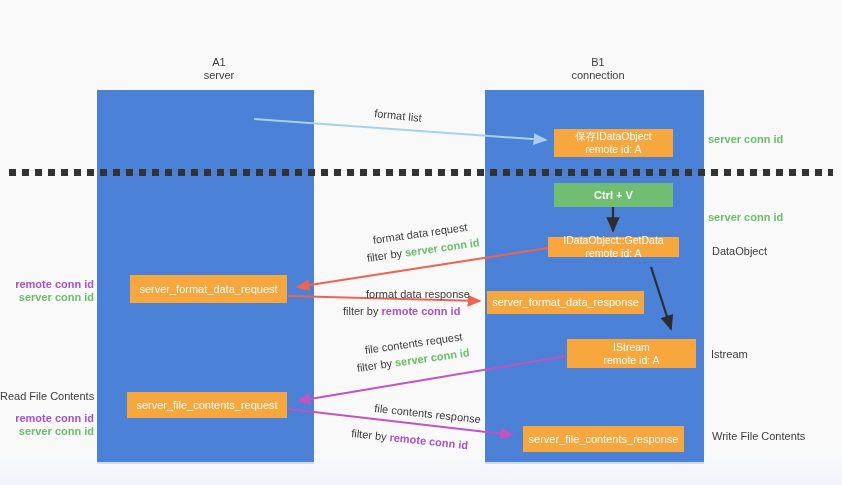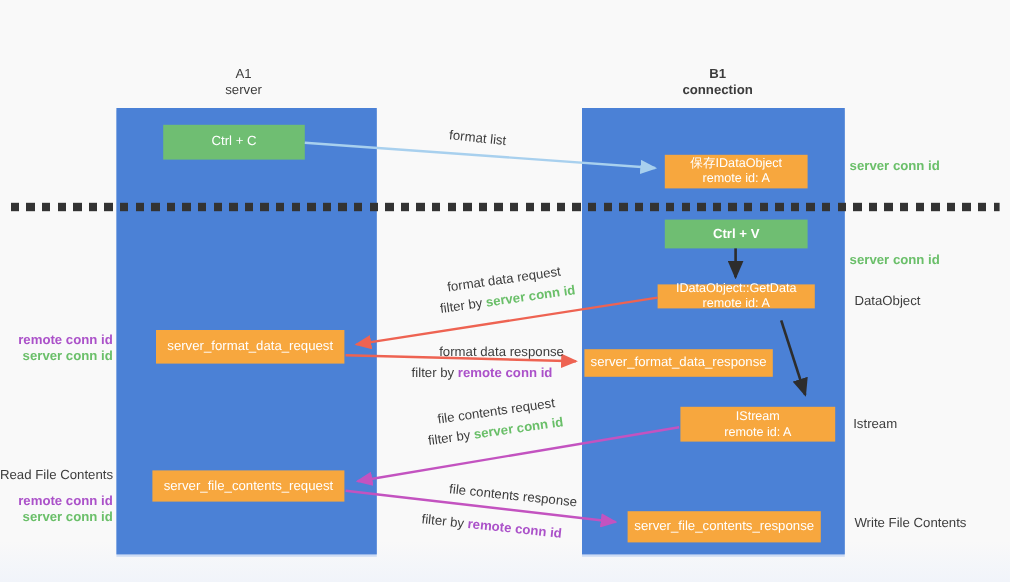--- a/index.html
+++ b/index.html
@@ -37,37 +37,34 @@
   .right-group { width:94px; text-align:right; line-height:13px; z-index:6; }
   .gap-top { margin-top:9px; }
   svg.overlay { left:0; top:0; z-index:5; pointer-events:none; }
 </style>
 </head>
 <body>
 
 <div class="canvas">
 
 
-  <div class="abs lifeline-header" style="left:158px; top:56px;">
+  <div class="abs lifeline-header" style="left:174px; top:56px;">
     <div>A1</div>
     <div>server</div>
   </div>
-  <div class="abs lifeline-header" style="left:553px; top:56px;font-weight:bold;">
+  <div class="abs lifeline-header" style="left:553px; top:56px;">
     <div>B1</div>
     <div>connection</div>
   </div>
 
   <div class="abs lifeline" style="left:97px; top:90px; width:217px; height:372px;"></div>
   <div class="abs lifeline" style="left:485px; top:90px; width:219px; height:372px;"></div>
 
   <div class="abs divider"></div>
 
-  <div class="abs node green" style="left:136px; top:104px; width:118px; height:29px;">
-    <div>Ctrl + C</div>
-  </div>
 
   <div class="abs node orange" style="left:554px; top:129px; width:119px; height:28px;align-items:center;">
     <div>保存IDataObject</div>
     <div>remote id: A</div>
   </div>
 
   <div class="abs node green" style="left:554px; top:183px; width:119px; height:24px;font-weight:bold;">
     <div>Ctrl + V</div>
   </div>
 

